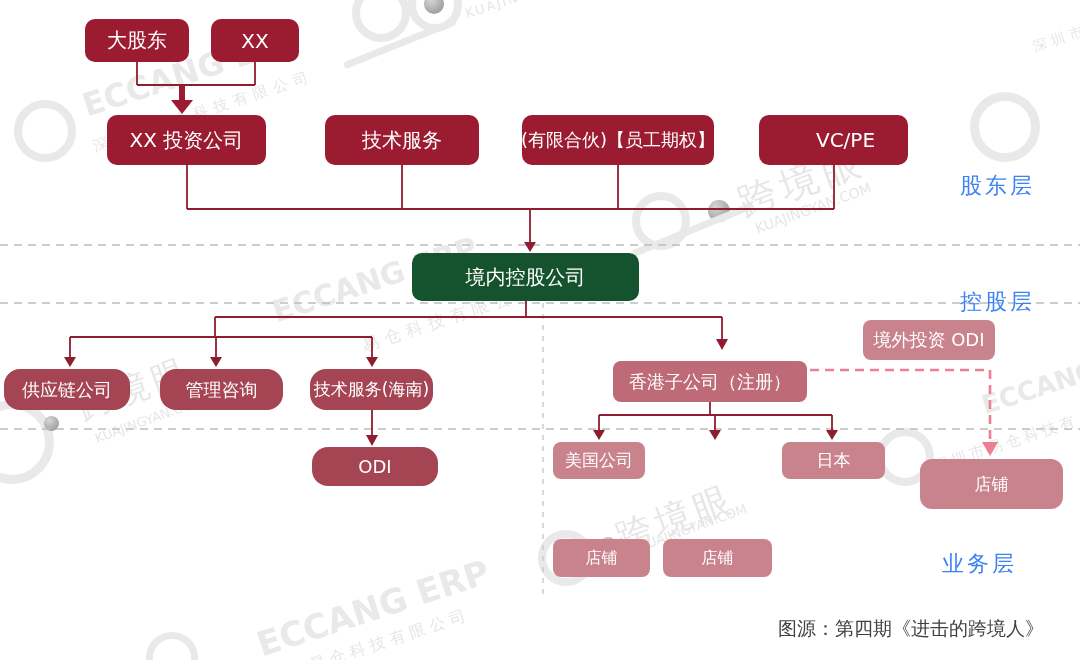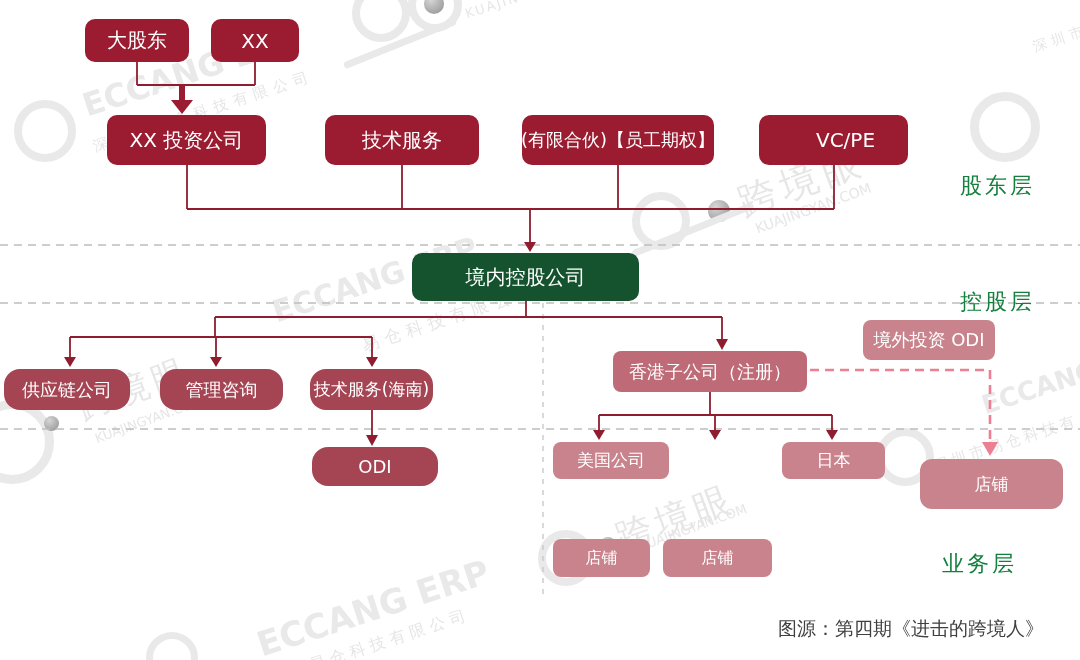--- a/index.html
+++ b/index.html
@@ -20,21 +20,21 @@
 
   
   .node { position:absolute; z-index:2; display:flex; align-items:center; justify-content:center;
           color:#ffffff; text-align:center; white-space:nowrap; }
   .dark   { background:#9b1c31; border-radius:10px; font-size:20px; }
   .bright { background:#14532d; border-radius:10px; font-size:20px; }
   .medium { background:#a54554; border-radius:16px; font-size:18px; }
   .rose   { background:#be6b77; border-radius:8px; font-size:18px; }
   .pink   { background:#c9838d; border-radius:8px; font-size:17px; }
 
-  .layer-label { position:absolute; z-index:2; color:#15803d; font-size:22px; letter-spacing:3px; white-space:nowrap; }
+  .layer-label { position:absolute; z-index:2; color:#3b82f6; font-size:22px; letter-spacing:3px; white-space:nowrap; }
   .caption { position:absolute; z-index:2; color:#404040; font-size:19px; white-space:nowrap; }
 </style>
 </head>
 <body>
 
 <div id="stage">
 
   <div class="wm wm-text" style="left:78px; top:52px; font-size:32px;">ECCANG ERP</div>
   <div class="wm wm-text cjk" style="left:88px; top:102px; font-size:15px; letter-spacing:6px;">深圳市易仓科技有限公司</div>
   <div class="wm wm-ring" style="left:14px; top:100px; width:62px; height:62px;"></div>
@@ -128,24 +128,24 @@
   <div class="node dark" style="left:522px; top:115px; width:192px; height:50px; font-size:18px;">(有限合伙)【员工期权】</div>
   <div class="node dark" style="left:759px; top:115px; width:149px; height:50px;padding-left:24px;">VC/PE</div>
 
   <div class="node bright" style="left:412px; top:253px; width:227px; height:48px;">境内控股公司</div>
 
   <div class="node medium" style="left:4px; top:369px; width:126px; height:41px;">供应链公司</div>
   <div class="node medium" style="left:160px; top:369px; width:123px; height:41px;">管理咨询</div>
   <div class="node medium" style="left:310px; top:369px; width:123px; height:41px; font-size:17px;">技术服务(海南)</div>
   <div class="node medium" style="left:312px; top:447px; width:126px; height:39px;">ODI</div>
 
-  <div class="node rose" style="left:613px; top:351px; width:194px; height:41px;">香港子公司（注册）</div>
+  <div class="node rose" style="left:613px; top:361px; width:194px; height:41px;">香港子公司（注册）</div>
   <div class="node pink" style="left:863px; top:320px; width:132px; height:40px; font-size:18px;">境外投资 ODI</div>
 
-  <div class="node pink" style="left:553px; top:442px; width:116px; height:37px;font-family:Liberation Serif, serif;">美国公司</div>
+  <div class="node pink" style="left:553px; top:442px; width:92px; height:37px;font-family:Liberation Serif, serif;">美国公司</div>
   <div class="node pink" style="left:782px; top:442px; width:103px; height:37px;">日本</div>
   <div class="node pink" style="left:920px; top:459px; width:143px; height:50px; border-radius:12px;">店铺</div>
 
   <div class="node pink" style="left:553px; top:539px; width:97px; height:38px; font-size:16px;">店铺</div>
   <div class="node pink" style="left:663px; top:539px; width:109px; height:38px; font-size:16px;">店铺</div>
 
   <div class="layer-label" style="left:960px; top:171px;">股东层</div>
   <div class="layer-label" style="left:960px; top:261px;margin-top:26px;">控股层</div>
   <div class="layer-label" style="left:942px; top:549px;">业务层</div>
 

